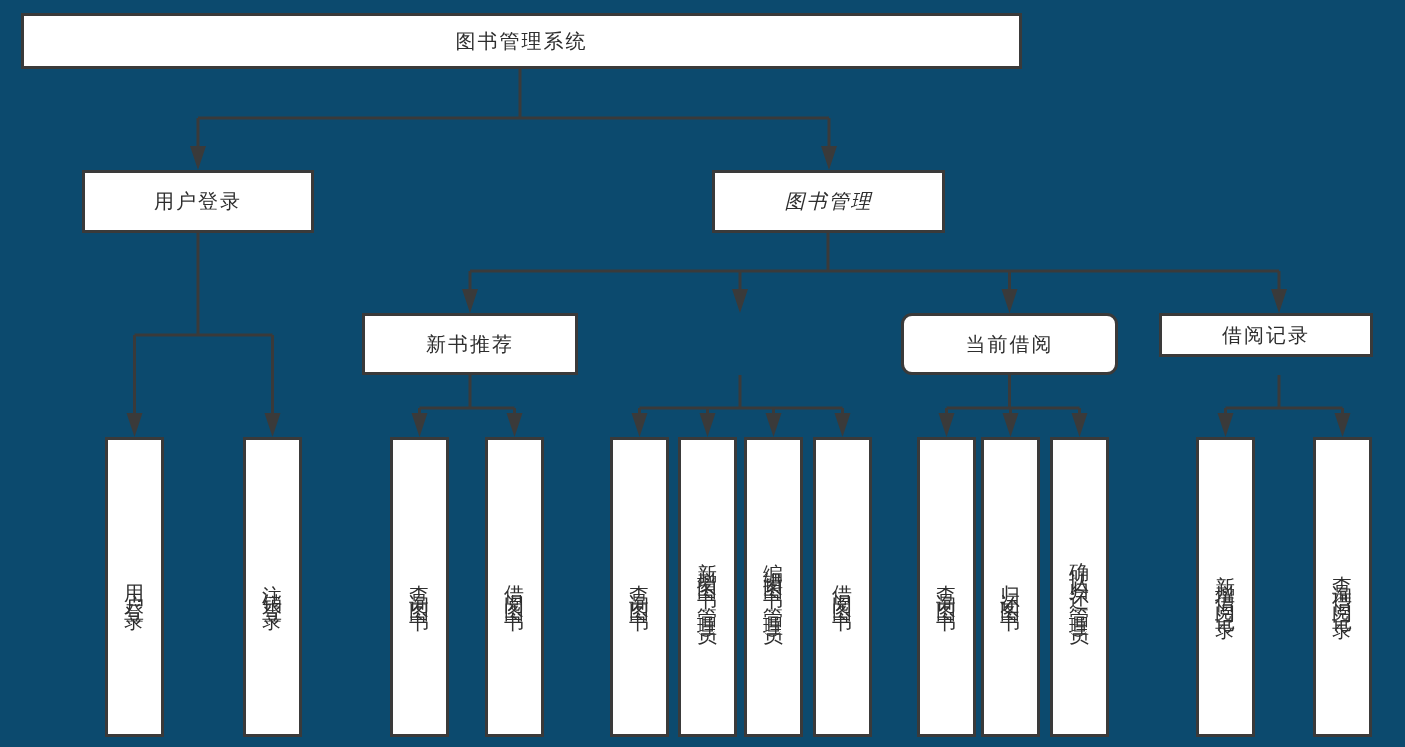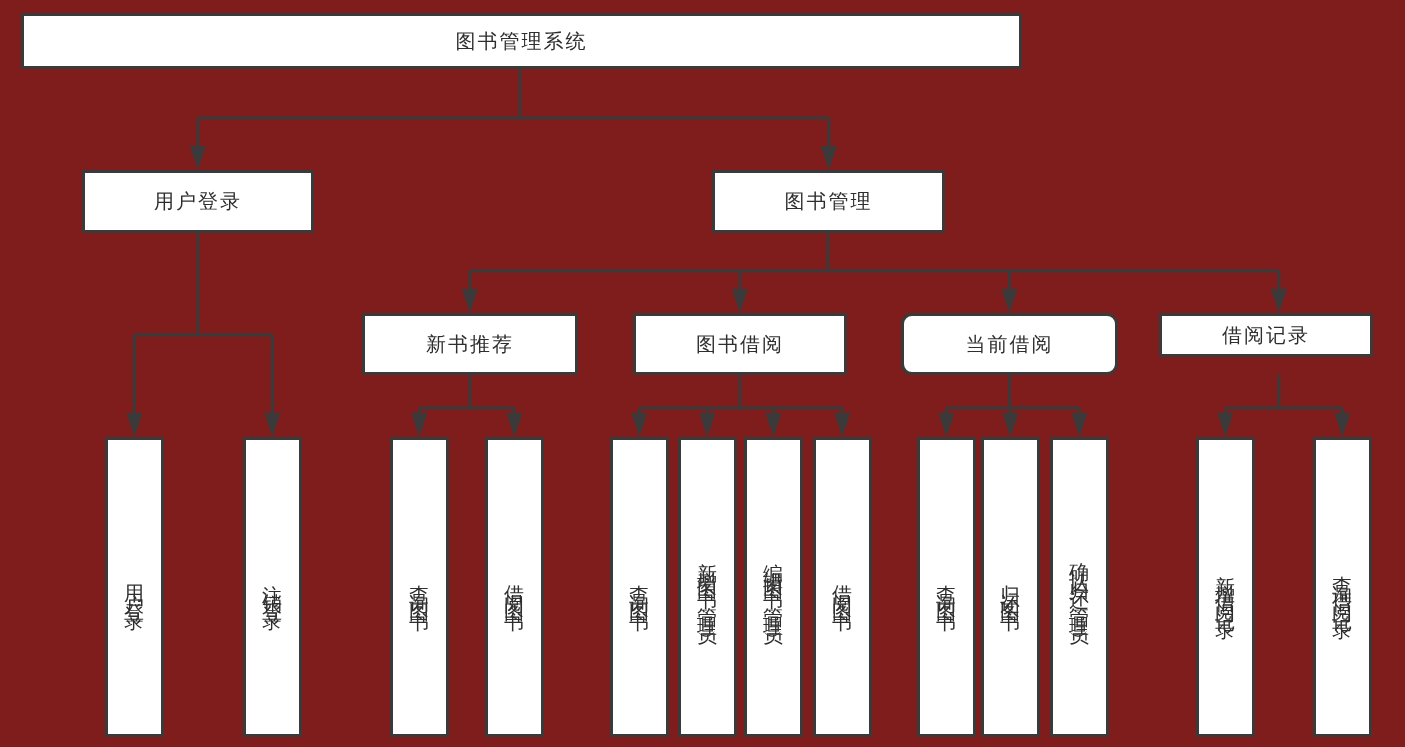--- a/index.html
+++ b/index.html
@@ -1,19 +1,19 @@
 <!DOCTYPE html>
 <html><head>
 <meta charset="utf-8">
 <style>
   html,body { margin:0; padding:0; background:#ffffff; }
   .canvas {
     position:relative;
     width:1405px; height:747px;
-    background:#7f1d1d;
+    background:#0c4a6e;
     font-family:"Liberation Sans", sans-serif;
     overflow:hidden;
   }
   .wires { position:absolute; left:0; top:0; z-index:0; }
   .node {
     position:absolute;
     box-sizing:border-box;
     background:#ffffff;
     border:3px solid #3a3a3a;
     display:flex; align-items:center; justify-content:center;
@@ -105,29 +105,26 @@
       </g>
   </svg>
 
   <div class="node" style="left:21px; top:13px; width:1001px; height:56px;">
     <span>图书管理系统</span>
   </div>
 
   <div class="node" style="left:82px; top:170px; width:232px; height:63px;">
     <span>用户登录</span>
   </div>
-  <div class="node" style="left:712px; top:170px; width:233px; height:63px;">
+  <div class="node" style="left:712px; top:170px; width:233px; height:63px;font-style:italic;">
     <span>图书管理</span>
   </div>
 
   <div class="node" style="left:362px; top:313px; width:216px; height:62px;text-align:right;">
     <span>新书推荐</span>
-  </div>
-  <div class="node" style="left:633px; top:313px; width:214px; height:62px;">
-    <span>图书借阅</span>
   </div>
   <div class="node" style="left:901px; top:313px; width:217px; height:62px;border-radius:11px;">
     <span>当前借阅</span>
   </div>
   <div class="node" style="left:1152px; top:313px; width:214px; height:44px;margin-left:7px;">
     <span>借阅记录</span>
   </div>
 
   <div class="node" style="left:105px; top:437px; width:59px; height:300px;">
     <span class="vlabel">用户登录</span>

